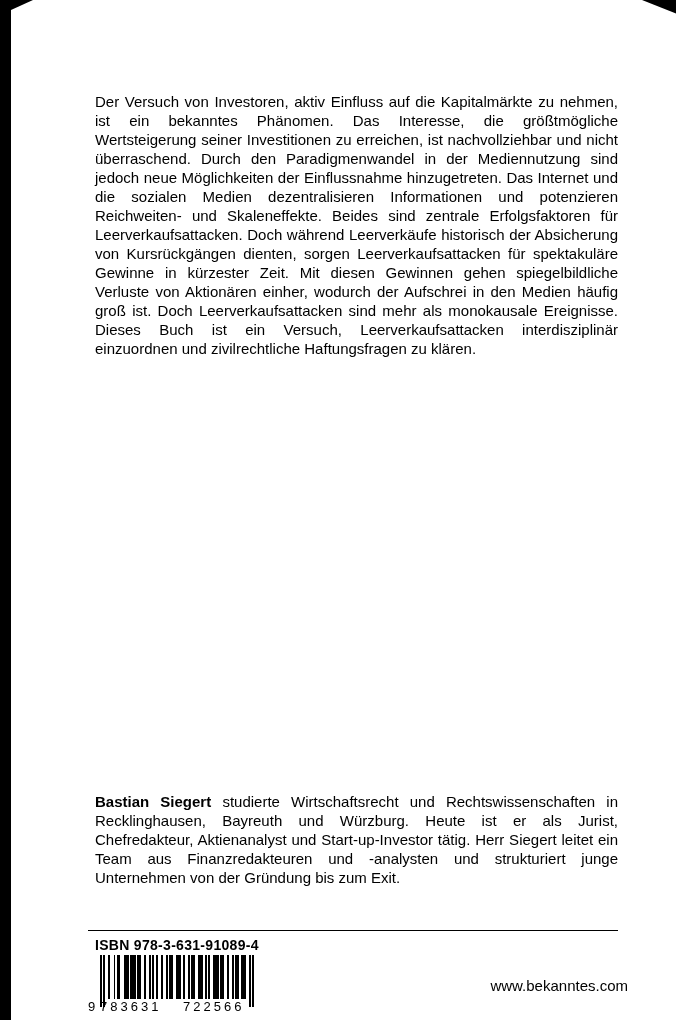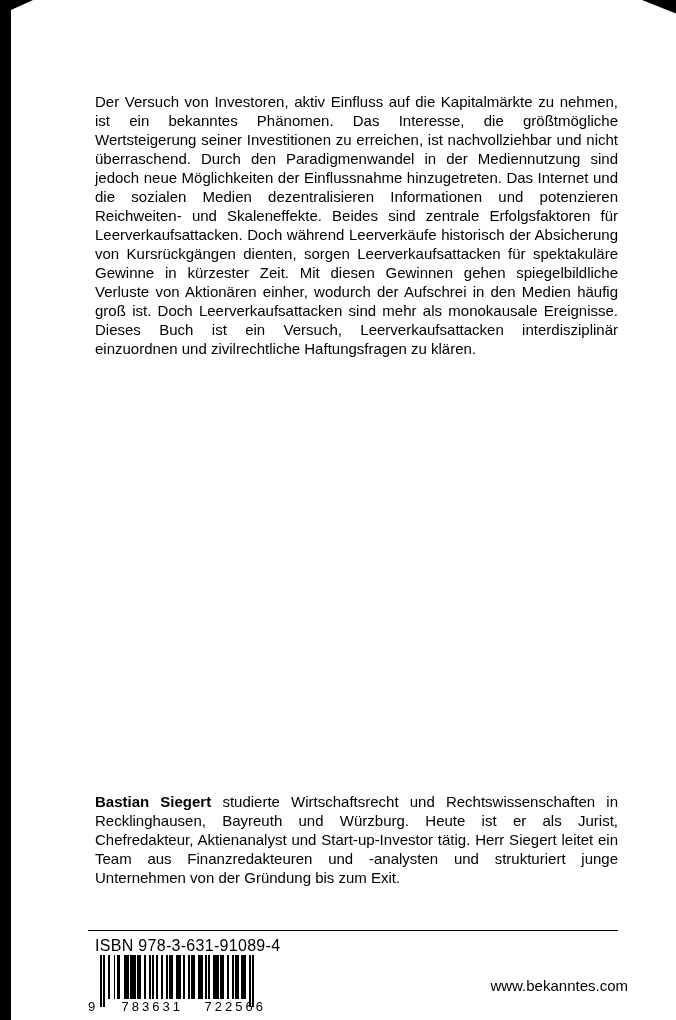--- a/index.html
+++ b/index.html
@@ -33,32 +33,32 @@
     margin: 0;
   }
   .bio b { font-weight: bold; margin-top: 32px; }
 
   .divider {
     position: absolute; left: 88px; top: 930px; width: 530px;
     border-top: 1.5px solid #000;
   }
   .isbn {
     position: absolute; left: 95px; top: 937px;
-    font-size: 16px; letter-spacing: 0.3px;
+    font-size: 14px; letter-spacing: 0.3px; font-weight: bold;
   }
 
   .barcode { position: absolute; left: 88px; top: 955px; width: 200px; }
   .bars { display: flex; align-items: flex-start; height: 52px; margin-left: 12px; }
   .barcode-digits {
     display: flex; align-items: baseline;
     margin-top: -8px; width: 178px;
     font-size: 13px;
   }
   .barcode-digits .d-left { width: 12px; flex: none; }
-  .barcode-digits .d-group { flex: 1; text-align: right; letter-spacing: 3px; }
+  .barcode-digits .d-group { flex: 1; text-align: left; letter-spacing: 3px; }
 
   .website {
     position: absolute; right: 60px; top: 977px;
     font-size: 15px;
   }
 </style>
 </head>
 <body>
 
 <div class="page">

